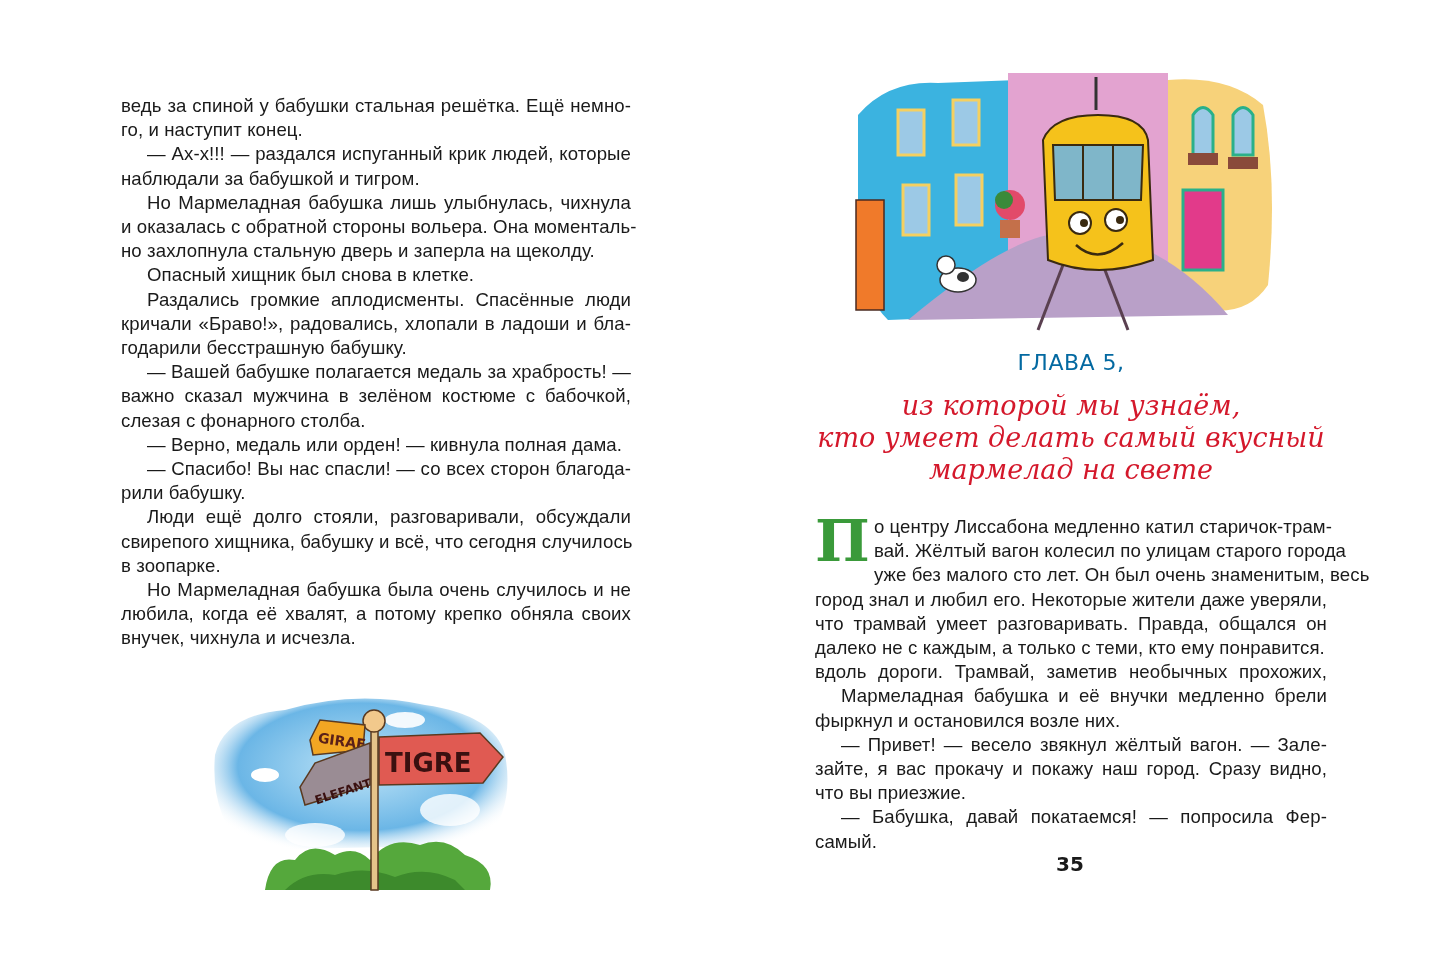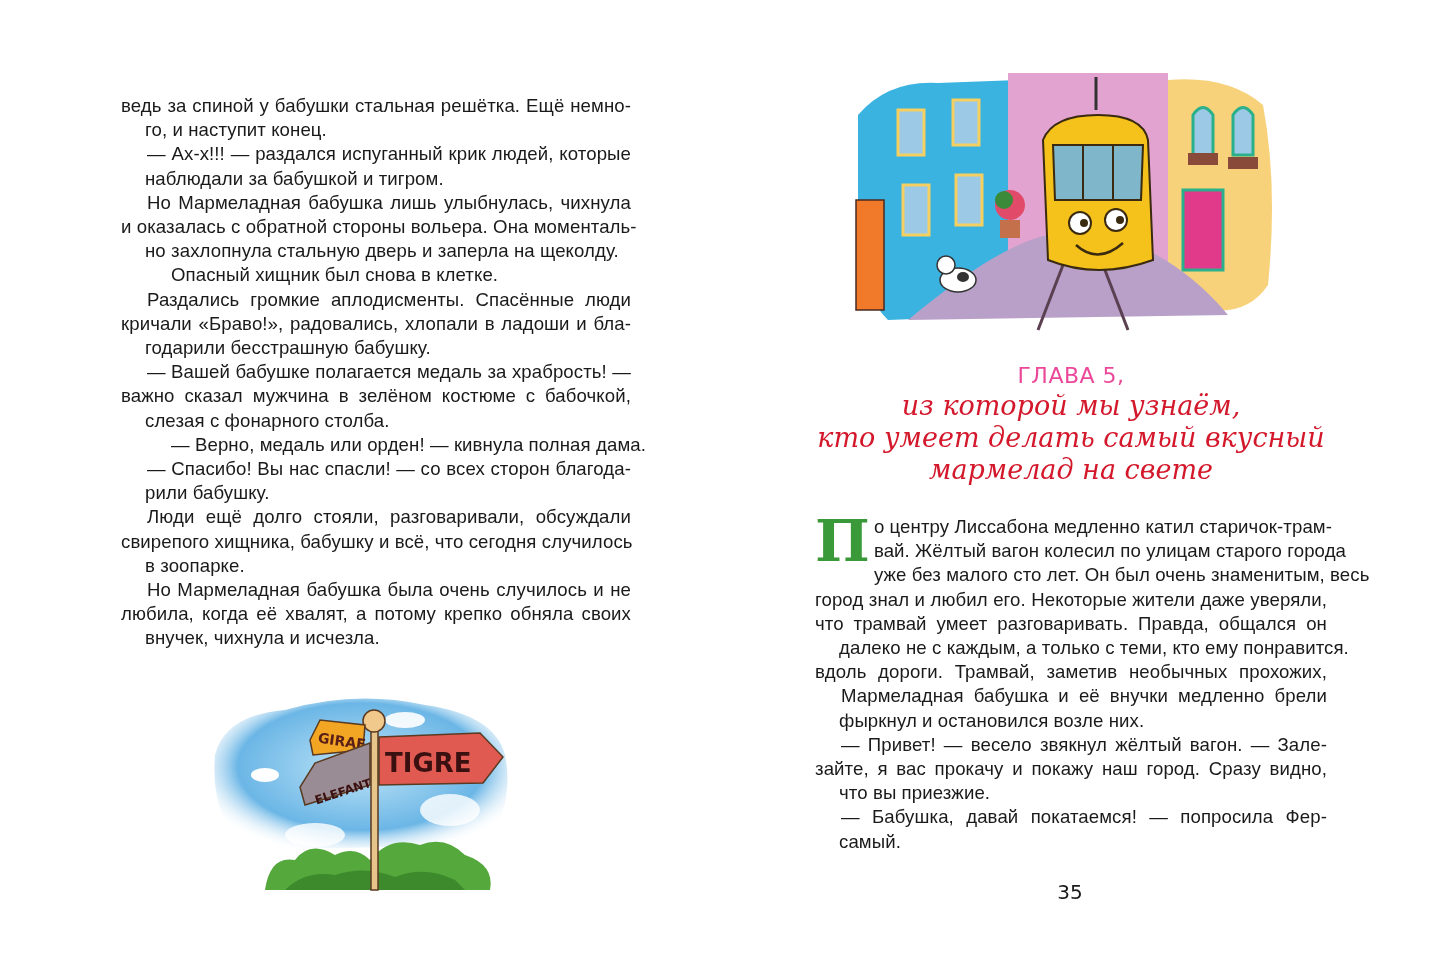--- a/index.html
+++ b/index.html
@@ -11,57 +11,56 @@
     .page-right { left: 722px; width: 723px; }
 
     .text-block {
       position: absolute;
       font-size: 18.6px;
       line-height: 24.2px;
       text-align: justify;
       letter-spacing: 0.1px;
     }
     .text-block .line { display: block; white-space: nowrap; text-align-last: justify; }
-    .text-block .line.last { text-align-last: left; margin-left: 24px; }
+    .text-block .line.last { text-align-last: left; }
     .text-block .line.indent { padding-left: 26px; }
 
     .left-text { left: 121px; top: 94px; width: 510px; }
     .right-text { left: 815px; top: 515px; width: 512px; }
 
     .para { display: block; }
 
     
     .illus { position: absolute; }
     .signpost { left: 205px; top: 695px; width: 310px; height: 205px; }
     .tram-scene { left: 848px; top: 65px; width: 440px; height: 280px; }
 
     .chapter-label {
       position: absolute; left: 815px; width: 512px; top: 350px;
-      text-align: center; font-size: 22px; letter-spacing: 0.5px; color: #ec4899;
+      text-align: center; font-size: 22px; letter-spacing: 0.5px; color: #0369a1;
       font-family: "DejaVu Sans", sans-serif;
-      margin-top: 13px;
     }
     .chapter-title {
       position: absolute; left: 815px; width: 512px; top: 390px;
       text-align: center; color: #d4182b;
       font-family: "DejaVu Serif", serif; font-style: italic;
       font-size: 27px; line-height: 32px;
     }
     .chapter-title .tline { display: block; text-align: center; }
 
     .dropcap {
       float: left; font-family: "DejaVu Serif", serif; color: #3a9a3a;
       font-size: 58px; line-height: 48px; margin-right: 4px; margin-top: 2px;
       font-weight: bold;
     }
     .right-text .first-lines .line { padding-left: 0; }
 
     .page-number {
-      position: absolute; left: 1040px; top: 880px; width: 60px; text-align: center;
-      font-family: "DejaVu Sans", sans-serif; font-size: 20px; color: #1a1a1a;
+      position: absolute; left: 1040px; top: 852px; width: 60px; text-align: center;
+      font-family: "DejaVu Sans", sans-serif; font-size: 20px; color: #1a1a1a; font-weight: bold;
     }
   </style>
 </head>
 <body>
 
 <div class="page page-left">
   <div class="text-block left-text" id="left-text">
       <div class="para">
         <span class="line">ведь за спиной у бабушки стальная решётка. Ещё немно-</span>
         <span class="line last">го, и наступит конец.</span>

